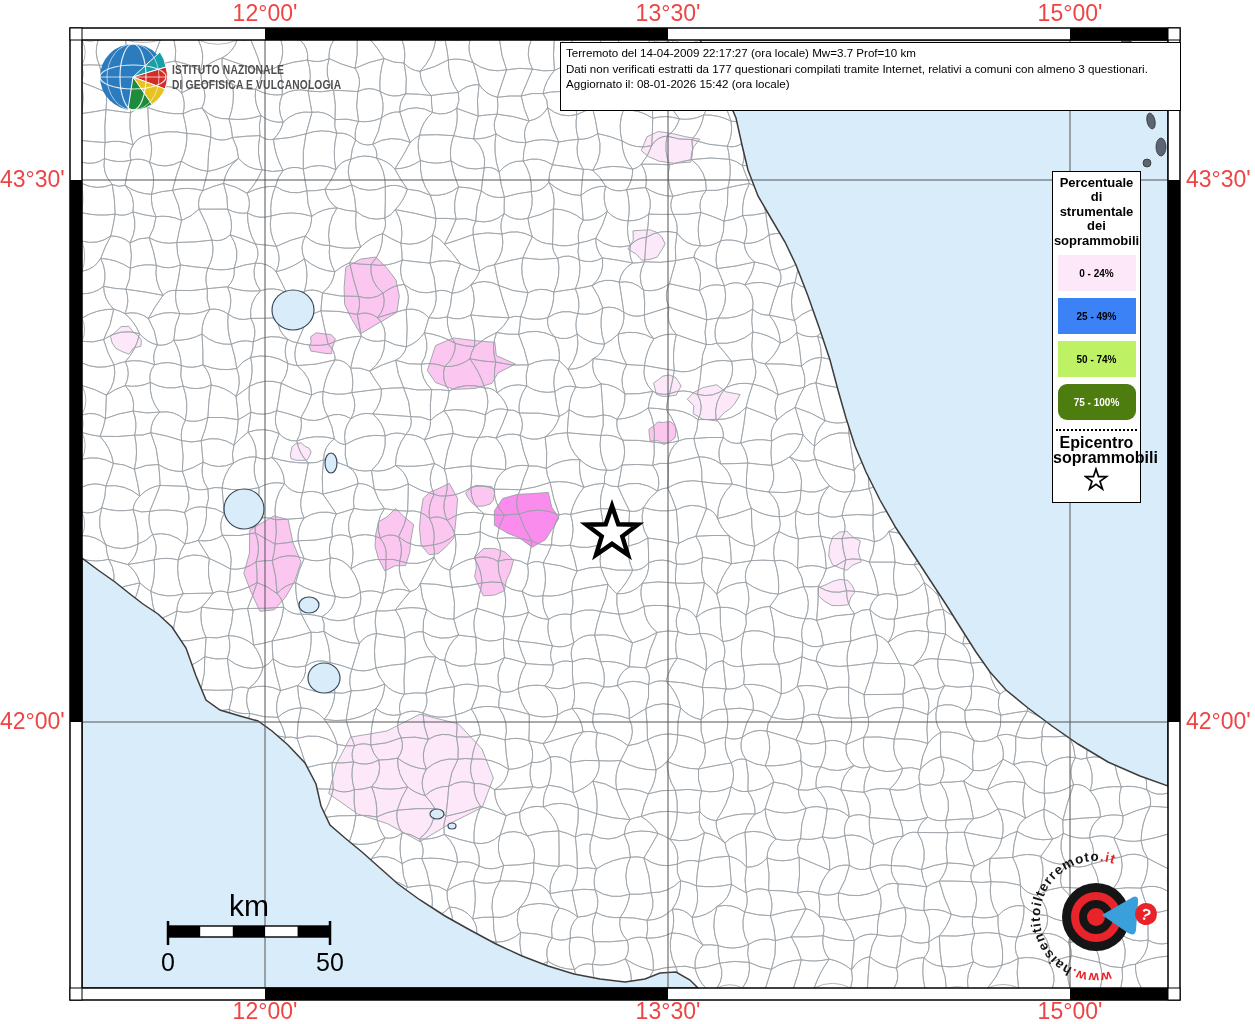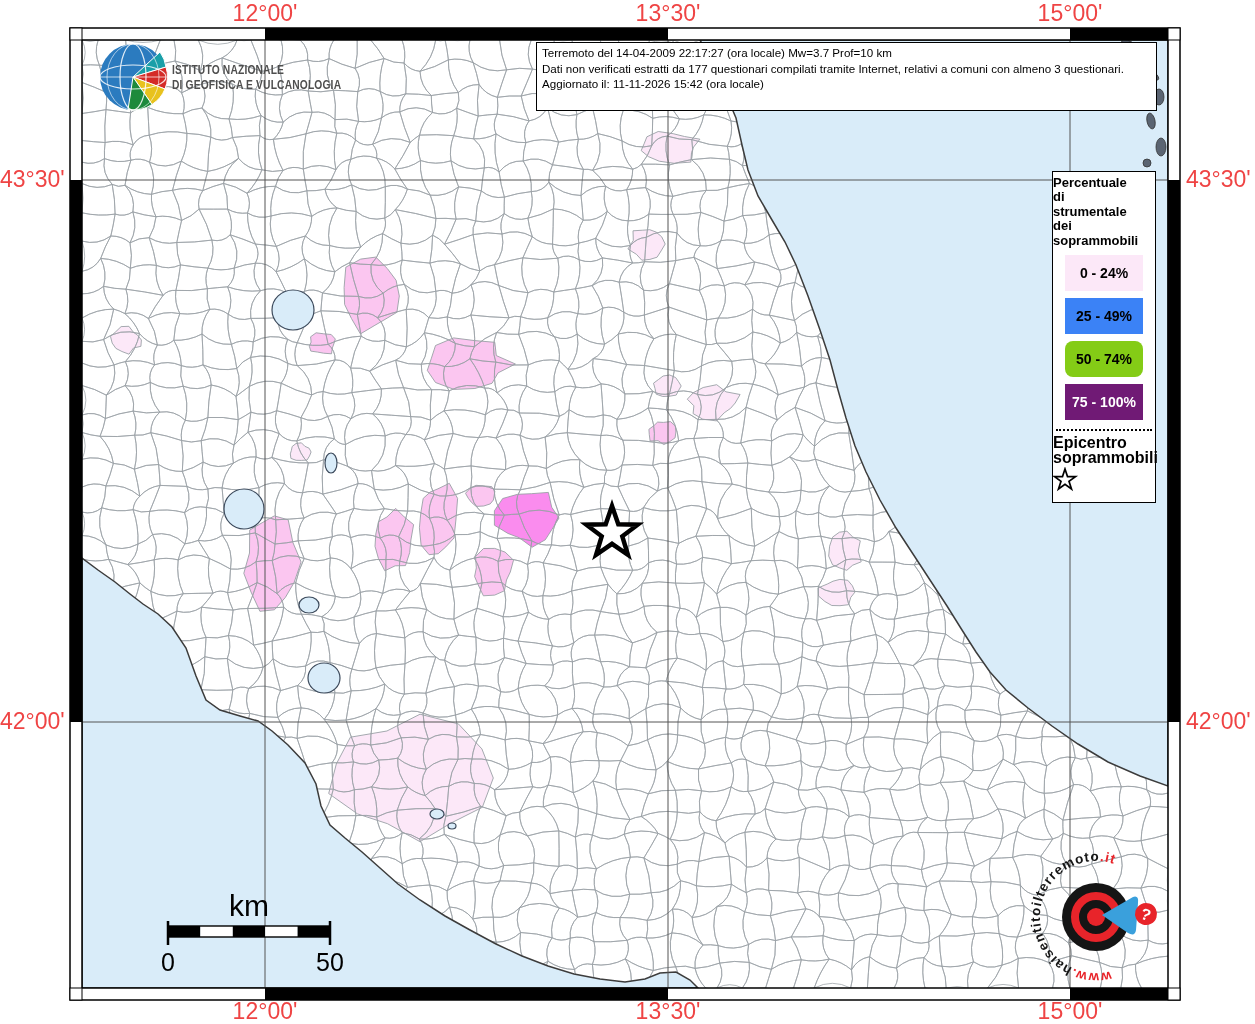--- a/index.html
+++ b/index.html
@@ -4,28 +4,28 @@
 <style>
   html,body{margin:0;padding:0;background:#fff;}
   #page{position:relative;width:1255px;height:1024px;background:#fff;overflow:hidden;
         font-family:"Liberation Sans",sans-serif;}
   #mapsvg{position:absolute;left:0;top:0;}
   .coord{position:absolute;font-size:23px;color:#ef4444;white-space:nowrap;}
   .coord.topl{top:0;width:130px;text-align:center;line-height:26px;}
   .coord.botl{top:999px;width:130px;text-align:center;line-height:25px;}
   .coord.leftl{left:0;width:62px;text-align:right;line-height:24px;}
   .coord.rightl{left:1186px;width:80px;text-align:left;line-height:24px;}
-  #title-box{position:absolute;left:536px;top:42px;width:621px;height:69px;background:#fff;
+  #title-box{position:absolute;left:560px;top:42px;width:621px;height:69px;background:#fff;
              border:1.4px solid #000;box-sizing:border-box;padding:2px 5px;
              font-size:11.6px;line-height:15.6px;white-space:nowrap;overflow:hidden;color:#000;}
-  #legend{position:absolute;left:1052px;top:171px;width:104px;height:332px;background:#fff;
-          border:1.6px solid #000;box-sizing:border-box;text-align:left;color:#000;}
+  #legend{position:absolute;left:1052px;top:171px;width:89px;height:332px;background:#fff;
+          border:1.6px solid #000;box-sizing:border-box;text-align:center;color:#000;}
   .leg-title{font-weight:bold;font-size:13px;line-height:14.4px;margin-top:4px;}
   .swatch{width:78px;height:36px;margin:7px auto 0;display:flex;align-items:center;
-          justify-content:center;font-weight:bold;font-size:14px;}
+          justify-content:center;font-weight:bold;font-size:10px;}
   .leg-dots{border-top:2px dotted #000;width:94%;margin:9px auto 0;}
   .leg-epi{font-weight:bold;font-size:16px;line-height:15px;margin-top:4px;}
   .leg-star{margin-top:2px;}
   #ingv-text{position:absolute;left:172px;top:63px;color:#4e4e4e;font-weight:bold;
              font-size:12.5px;line-height:15px;transform:scaleX(0.82);transform-origin:left top;
              letter-spacing:0.2px;white-space:nowrap;}
 </style>
 </head>
 <body>
 
@@ -169,40 +169,40 @@
 <div class="coord botl" style="left:603px;">13°30'</div>
 <div class="coord botl" style="left:1005px;">15°00'</div>
 <div class="coord leftl" style="top:167px;">43°30'</div>
 <div class="coord leftl" style="top:709px;">42°00'</div>
 <div class="coord rightl" style="top:167px;">43°30'</div>
 <div class="coord rightl" style="top:709px;">42°00'</div>
 
 <div id="title-box">
   <div>Terremoto del 14-04-2009 22:17:27 (ora locale) Mw=3.7 Prof=10 km</div>
   <div>Dati non verificati estratti da 177 questionari compilati tramite Internet, relativi a comuni con almeno 3 questionari.</div>
-  <div>Aggiornato il: 11-11-2026 15:42 (ora locale)</div>
+  <div>Aggiornato il: 08-01-2026 15:42 (ora locale)</div>
 </div>
 
 <div id="ingv-text">
   <div>ISTITUTO NAZIONALE</div>
   <div>DI GEOFISICA E VULCANOLOGIA</div>
 </div>
 
 <div id="legend">
   <div class="leg-title">
     <div>Percentuale</div>
     <div>di</div>
     <div>strumentale</div>
     <div>dei</div>
     <div>soprammobili</div>
   </div>
   <div class="swatch" style="background: rgb(252, 232, 248); color: rgb(0, 0, 0);">0 - 24%</div>
   <div class="swatch" style="background: #3b82f6; color: rgb(0, 0, 0);">25 - 49%</div>
-  <div class="swatch" style="background: #84cc16; color: rgb(0, 0, 0); border-radius: 8px;">50 - 74%</div>
-  <div class="swatch" style="background: #701a75; color: rgb(255, 255, 255);">75 - 100%</div>
+  <div class="swatch" style="background: #bef264; color: rgb(0, 0, 0);">50 - 74%</div>
+  <div class="swatch" style="background: #4d7c0f; color: rgb(255, 255, 255); border-radius: 9px;">75 - 100%</div>
   <div class="leg-dots"></div>
   <div class="leg-epi">
     <div>Epicentro</div>
     <div>soprammobili</div>
   </div>
   <div class="leg-star">
     <svg width="26" height="26">
       <polygon points="12,2 14.5,9.6 22.5,9.6 16,14.3 18.5,21.9 12,17.2 5.5,21.9 8,14.3 1.5,9.6 9.5,9.6" fill="#ffffff" stroke="#000" stroke-width="1.7"></polygon>
     </svg>
   </div>

